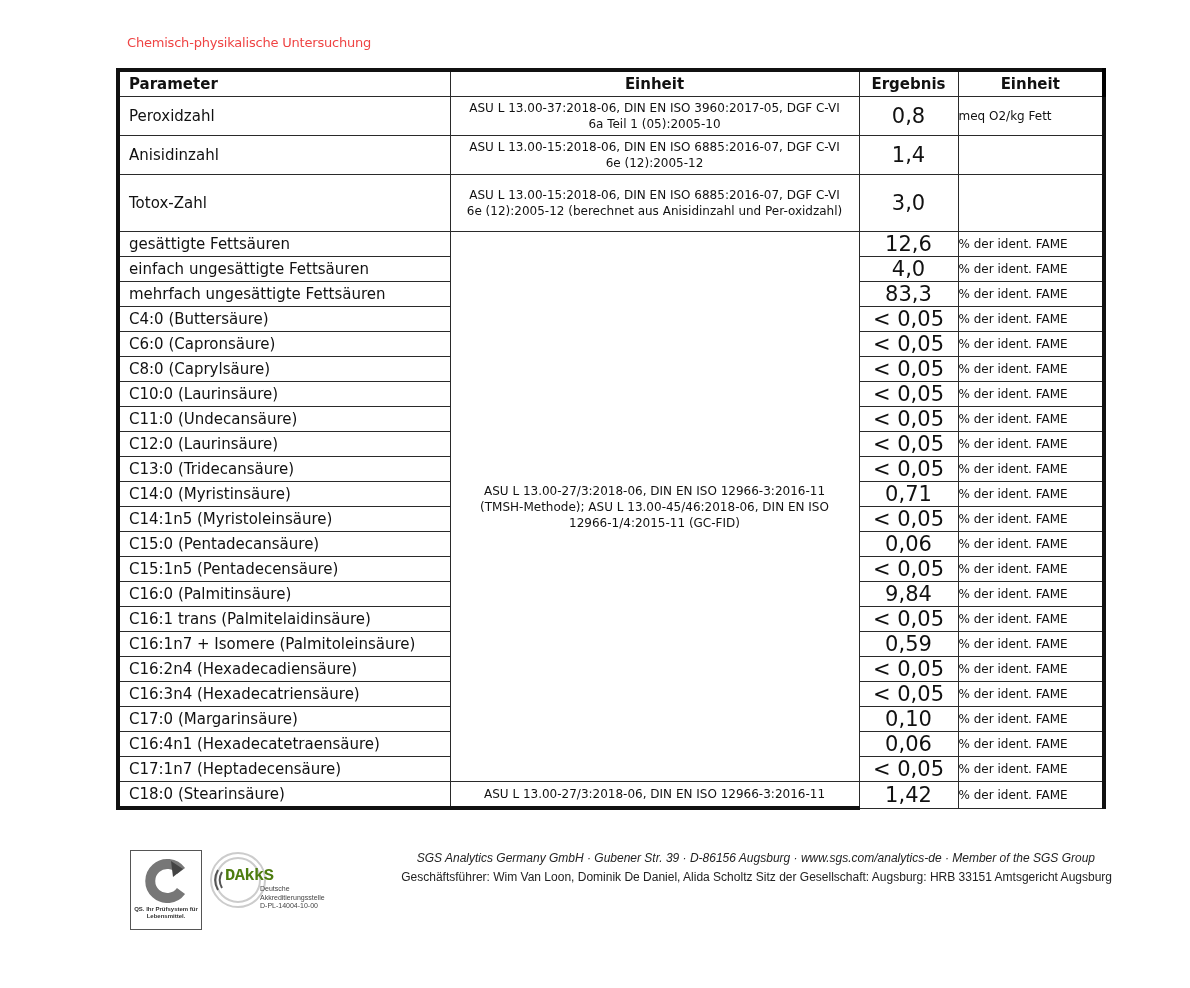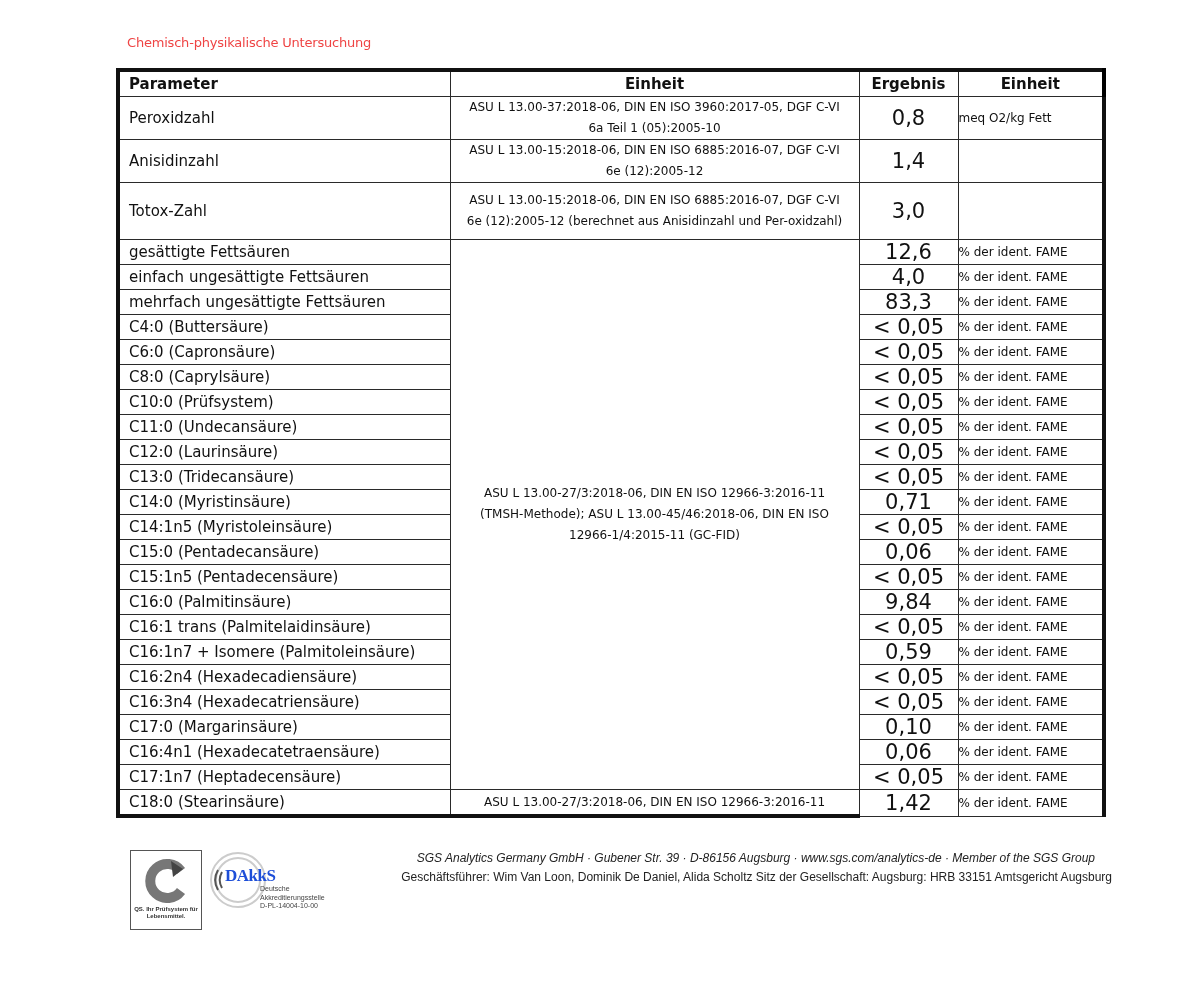--- a/index.html
+++ b/index.html
@@ -8,32 +8,32 @@
   table.res { position: absolute; left: 116px; top: 68px; border-collapse: collapse; table-layout: fixed; width: 986px; font-family: "DejaVu Sans", sans-serif; }
   table.res col.c1 { width: 332px; }
   table.res col.c2 { width: 409px; }
   table.res col.c3 { width: 99px; }
   table.res col.c4 { width: 146px; }
   table.res td, table.res th { border: 1px solid #2a2a2a; padding: 0; vertical-align: middle; }
   table.res thead th { border-top: 4px solid #111; height: 24px; font-weight: bold; font-size: 15px; text-align: center; color: #111; }
   table.res thead th.p { text-align: left; padding-left: 9px; border-left: 4px solid #111; }
   table.res thead th.e { border-right: 4px solid #000000; }
   table.res td.p { border-left: 4px solid #111; padding-left: 9px; font-size: 15px; text-align: left; white-space: nowrap; }
-  table.res td.m { font-size: 12px; text-align: center; line-height: 21px; padding: 0 10px; }
+  table.res td.m { font-size: 12px; text-align: center; line-height: 16px; padding: 0 10px; }
   table.res td.r { font-size: 21px; text-align: center; }
   table.res td.u { font-size: 12px; text-align: left; border-right: 4px solid #111; }
   table.res tr.std td { height: 24px; }
   table.res tr.h2 td { height: 38px; }
   table.res tr.h3 td { height: 56px; }
   table.res tr.last td.p, table.res tr.last td.m { border-bottom: 4px solid #111; }
   .qs-logo { position: absolute; left: 130px; top: 850px; width: 70px; height: 78px; border: 1px solid #555; background: #fff; }
   .qs-logo svg { position: absolute; left: 12px; top: 6px; }
   .qs-text { position: absolute; left: 0; top: 55px; width: 70px; text-align: center; font-size: 6px; line-height: 7px; color: #333; font-weight: bold; }
   .dakks-logo { position: absolute; left: 208px; top: 850px; width: 140px; height: 70px; }
-  .dakks-word { position: absolute; left: 17px; top: 16px; font-family: Liberation Serif, serif; font-size: 17px; font-weight: bold; color: #1d4ed8; letter-spacing: -0.5px; text-align: center; }
+  .dakks-word { position: absolute; left: 17px; top: 16px; font-family: Liberation Mono, monospace; font-size: 17px; font-weight: bold; color: #4d7c0f; letter-spacing: -0.5px; text-align: center; }
   .dakks-sub { position: absolute; left: 52px; top: 35px; font-size: 7px; line-height: 8.5px; color: #444; }
   .addr { position: absolute; left: 360px; width: 752px; text-align: right; font-size: 12px; color: #222; white-space: nowrap; }
   .addr.l1 { top: 851px; left: 379px; width: 716px; font-style: italic; }
   .addr.l2 { top: 870px; left: 360px; width: 752px; }
 </style>
 </head>
 <body>
 
 <div class="title">Chemisch-physikalische Untersuchung</div>
 
@@ -96,21 +96,21 @@
         <td class="p">C6:0 (Capronsäure)</td>
         <td class="r">&lt; 0,05</td>
         <td class="u">% der ident. FAME</td>
       </tr>
     <tr class="std">
         <td class="p">C8:0 (Caprylsäure)</td>
         <td class="r">&lt; 0,05</td>
         <td class="u">% der ident. FAME</td>
       </tr>
     <tr class="std">
-        <td class="p">C10:0 (Prüfsystem)</td>
+        <td class="p">C10:0 (Laurinsäure)</td>
         <td class="r">&lt; 0,05</td>
         <td class="u">% der ident. FAME</td>
       </tr>
     <tr class="std">
         <td class="p">C11:0 (Undecansäure)</td>
         <td class="r">&lt; 0,05</td>
         <td class="u">% der ident. FAME</td>
       </tr>
     <tr class="std">
         <td class="p">C12:0 (Laurinsäure)</td>

